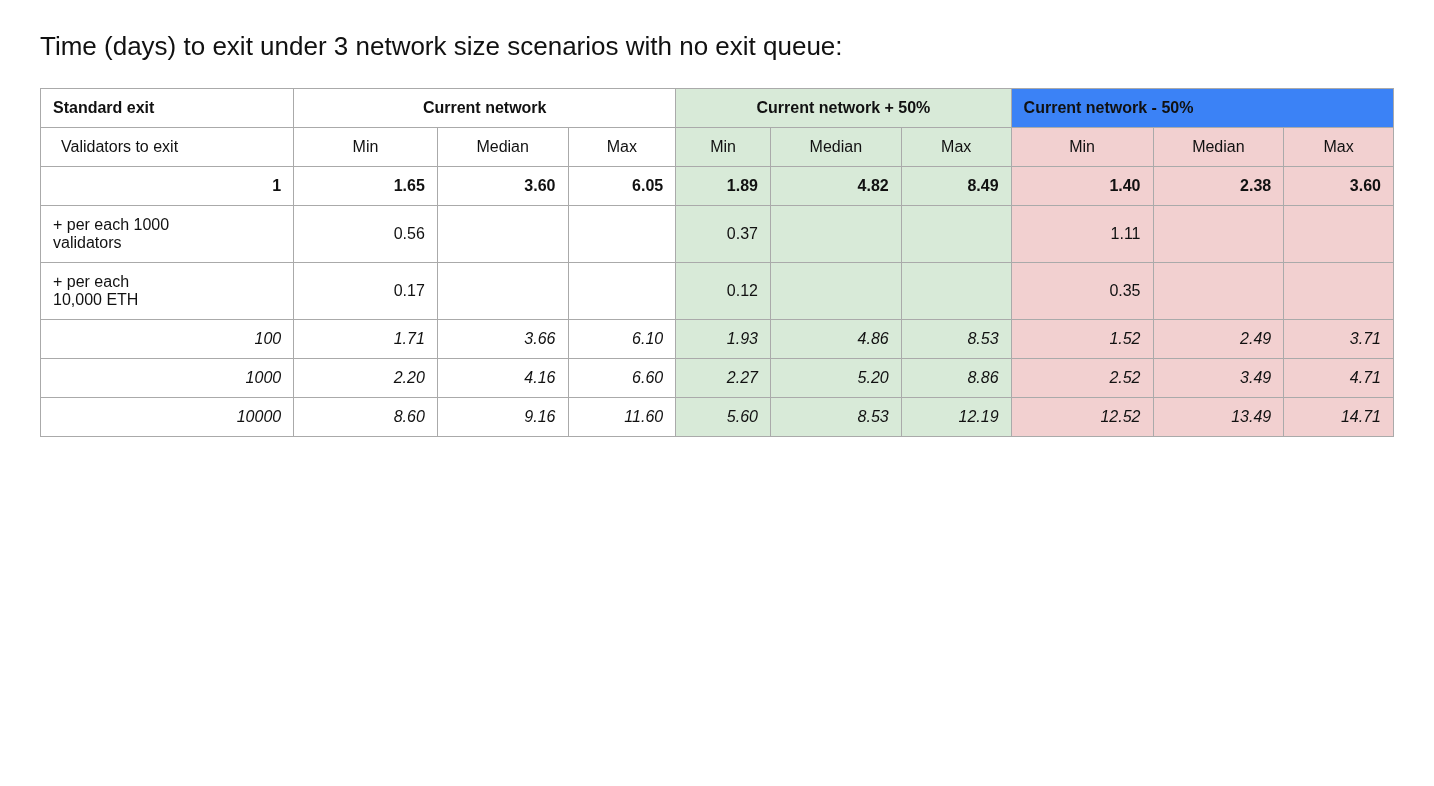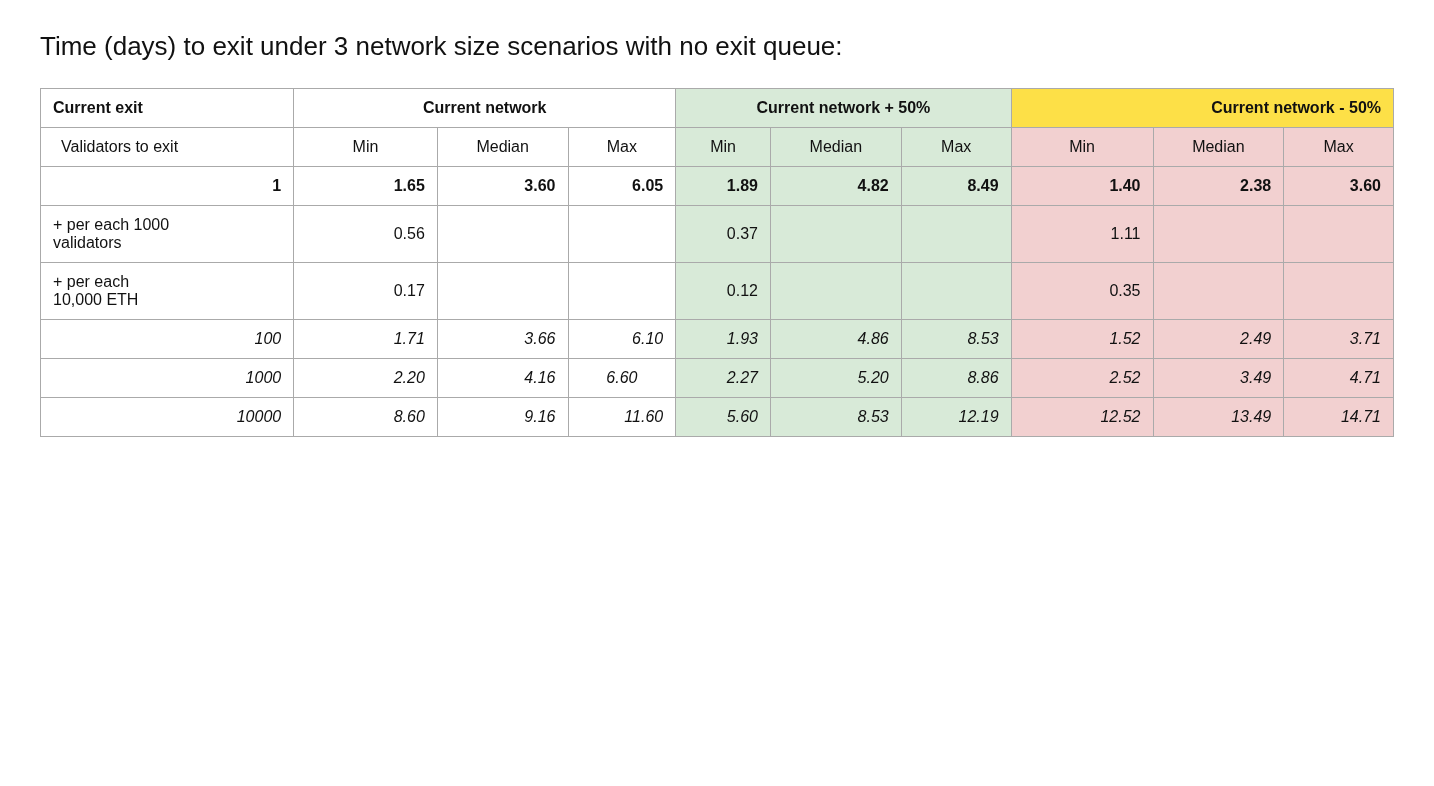--- a/index.html
+++ b/index.html
@@ -39,23 +39,23 @@
       vertical-align: middle;
     }
     .col-header-plus50 {
       background: #d8ead8;
       font-weight: bold;
       text-align: center;
       vertical-align: middle;
       margin-left: 39px;
     }
     .col-header-minus50 {
-      background: #fde047;
-      font-weight: bold;
-      text-align: right;
+      background: #3b82f6;
+      font-weight: bold;
+      text-align: left;
       vertical-align: middle;
     }
     
     .subhead-label {
       background: #ffffff;
       text-align: left;
       vertical-align: middle;
       padding-left: 20px;
     }
     .subhead-current {
@@ -102,21 +102,21 @@
   </style>
 </head>
 <body>
 
 <h1>Time (days) to exit under 3 network size scenarios with no exit queue:</h1>
 
 <table>
   <thead>
 
     <tr>
-      <th class="col-header-standard">Current exit</th>
+      <th class="col-header-standard">Standard exit</th>
       <th class="col-header-current" colspan="3">Current network</th>
       <th class="col-header-plus50" colspan="3">Current network + 50%</th>
       <th class="col-header-minus50" colspan="3">Current network - 50%</th>
     </tr>
 
     <tr>
       <td class="subhead-label">Validators to exit</td>
       <td class="subhead-current">Min</td>
       <td class="subhead-current">Median</td>
       <td class="subhead-current">Max</td>
@@ -174,21 +174,21 @@
         <td class="cell-plus50" style="font-style: italic;">4.86</td>
         <td class="cell-plus50" style="font-style: italic;">8.53</td>
         <td class="cell-minus50" style="font-style: italic;">1.52</td>
         <td class="cell-minus50" style="font-style: italic;">2.49</td>
         <td class="cell-minus50" style="font-style: italic;">3.71</td>
       </tr>
       <tr>
         <td class="cell-label" style="font-style: italic;">1000</td>
         <td class="cell-current" style="font-style: italic;">2.20</td>
         <td class="cell-current" style="font-style: italic;">4.16</td>
-        <td class="cell-current" style="font-style: italic; text-align: center;">6.60</td>
+        <td class="cell-current" style="font-style: italic;">6.60</td>
         <td class="cell-plus50" style="font-style: italic;">2.27</td>
         <td class="cell-plus50" style="font-style: italic;">5.20</td>
         <td class="cell-plus50" style="font-style: italic;">8.86</td>
         <td class="cell-minus50" style="font-style: italic;">2.52</td>
         <td class="cell-minus50" style="font-style: italic;">3.49</td>
         <td class="cell-minus50" style="font-style: italic;">4.71</td>
       </tr>
       <tr>
         <td class="cell-label" style="font-style: italic;">10000</td>
         <td class="cell-current" style="font-style: italic;">8.60</td>

